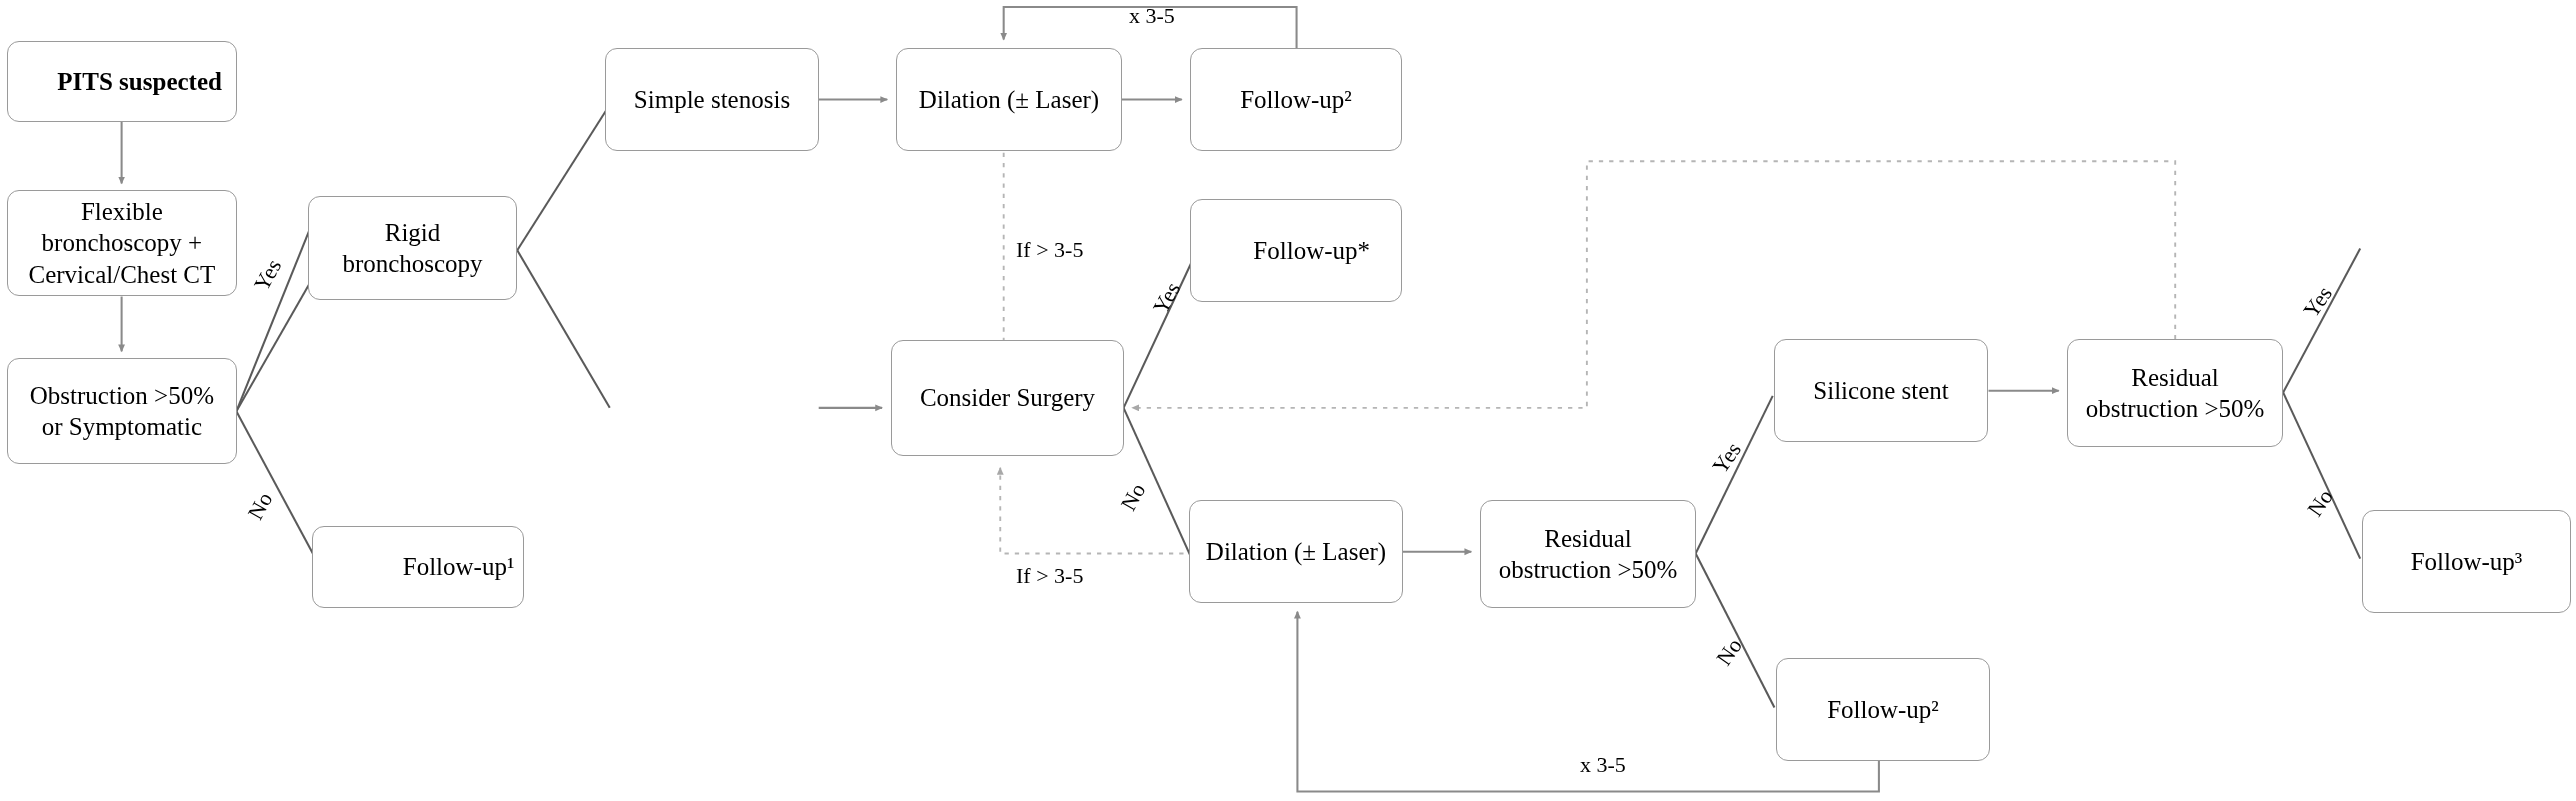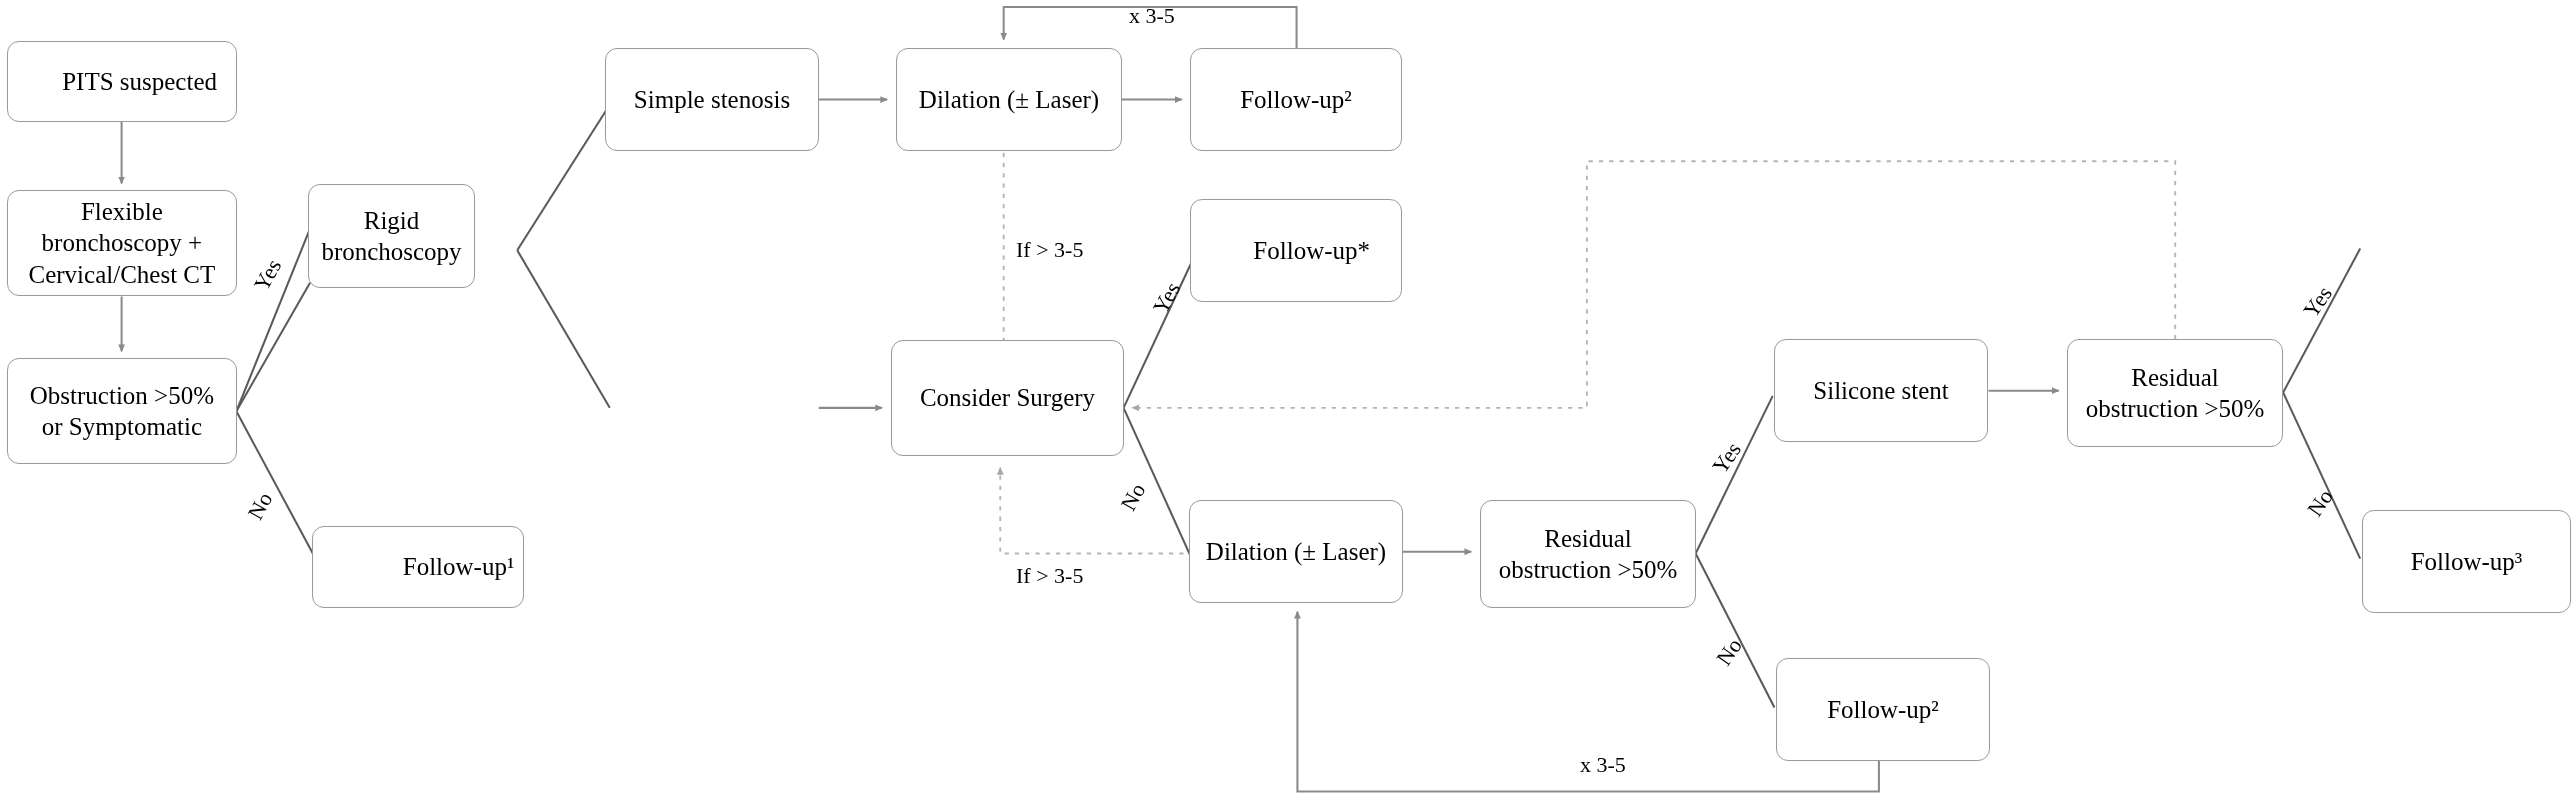--- a/index.html
+++ b/index.html
@@ -31,21 +31,21 @@
     background: #ffffff;
     display: flex;
     align-items: center;
     justify-content: center;
     text-align: center;
     color: #000000;
     font-size: 25px;
     line-height: 1.25;
     padding: 3.4px 8.6px;
   }
-  .node.bold { font-weight: normal; padding-left: 44px; }
+  .node.bold { font-weight: bold; padding-left: 44px; }
   .node span.lbl { display: block; white-space: pre-line; }
   .edge-label {
     position: absolute;
     color: #000000;
     font-size: 22px;
     white-space: nowrap;
     line-height: 1;
   }
   .edge-label.rot-yes {
     transform: rotate(-61deg);
@@ -179,21 +179,21 @@
     <span class="lbl">Flexible
 bronchoscopy +
 Cervical/Chest CT</span>
   </div>
 
   <div class="node" style="left:6.9px; top:358px; width:230px; height:106px;">
     <span class="lbl">Obstruction &gt;50%
 or Symptomatic</span>
   </div>
 
-  <div class="node" style="left:308px; top:184px; width:167px; height:104px;">
+  <div class="node" style="left:308px; top:196px; width:209px; height:104px;">
     <span class="lbl">Rigid bronchoscopy</span>
   </div>
 
   <div class="node" style="left:312px; top:526px; width:212px; height:82px;justify-content:flex-end;">
     <span class="lbl">Follow-up¹</span>
   </div>
 
   <div class="node" style="left:605px; top:48px; width:214px; height:103px;">
     <span class="lbl">Simple stenosis</span>
   </div>

